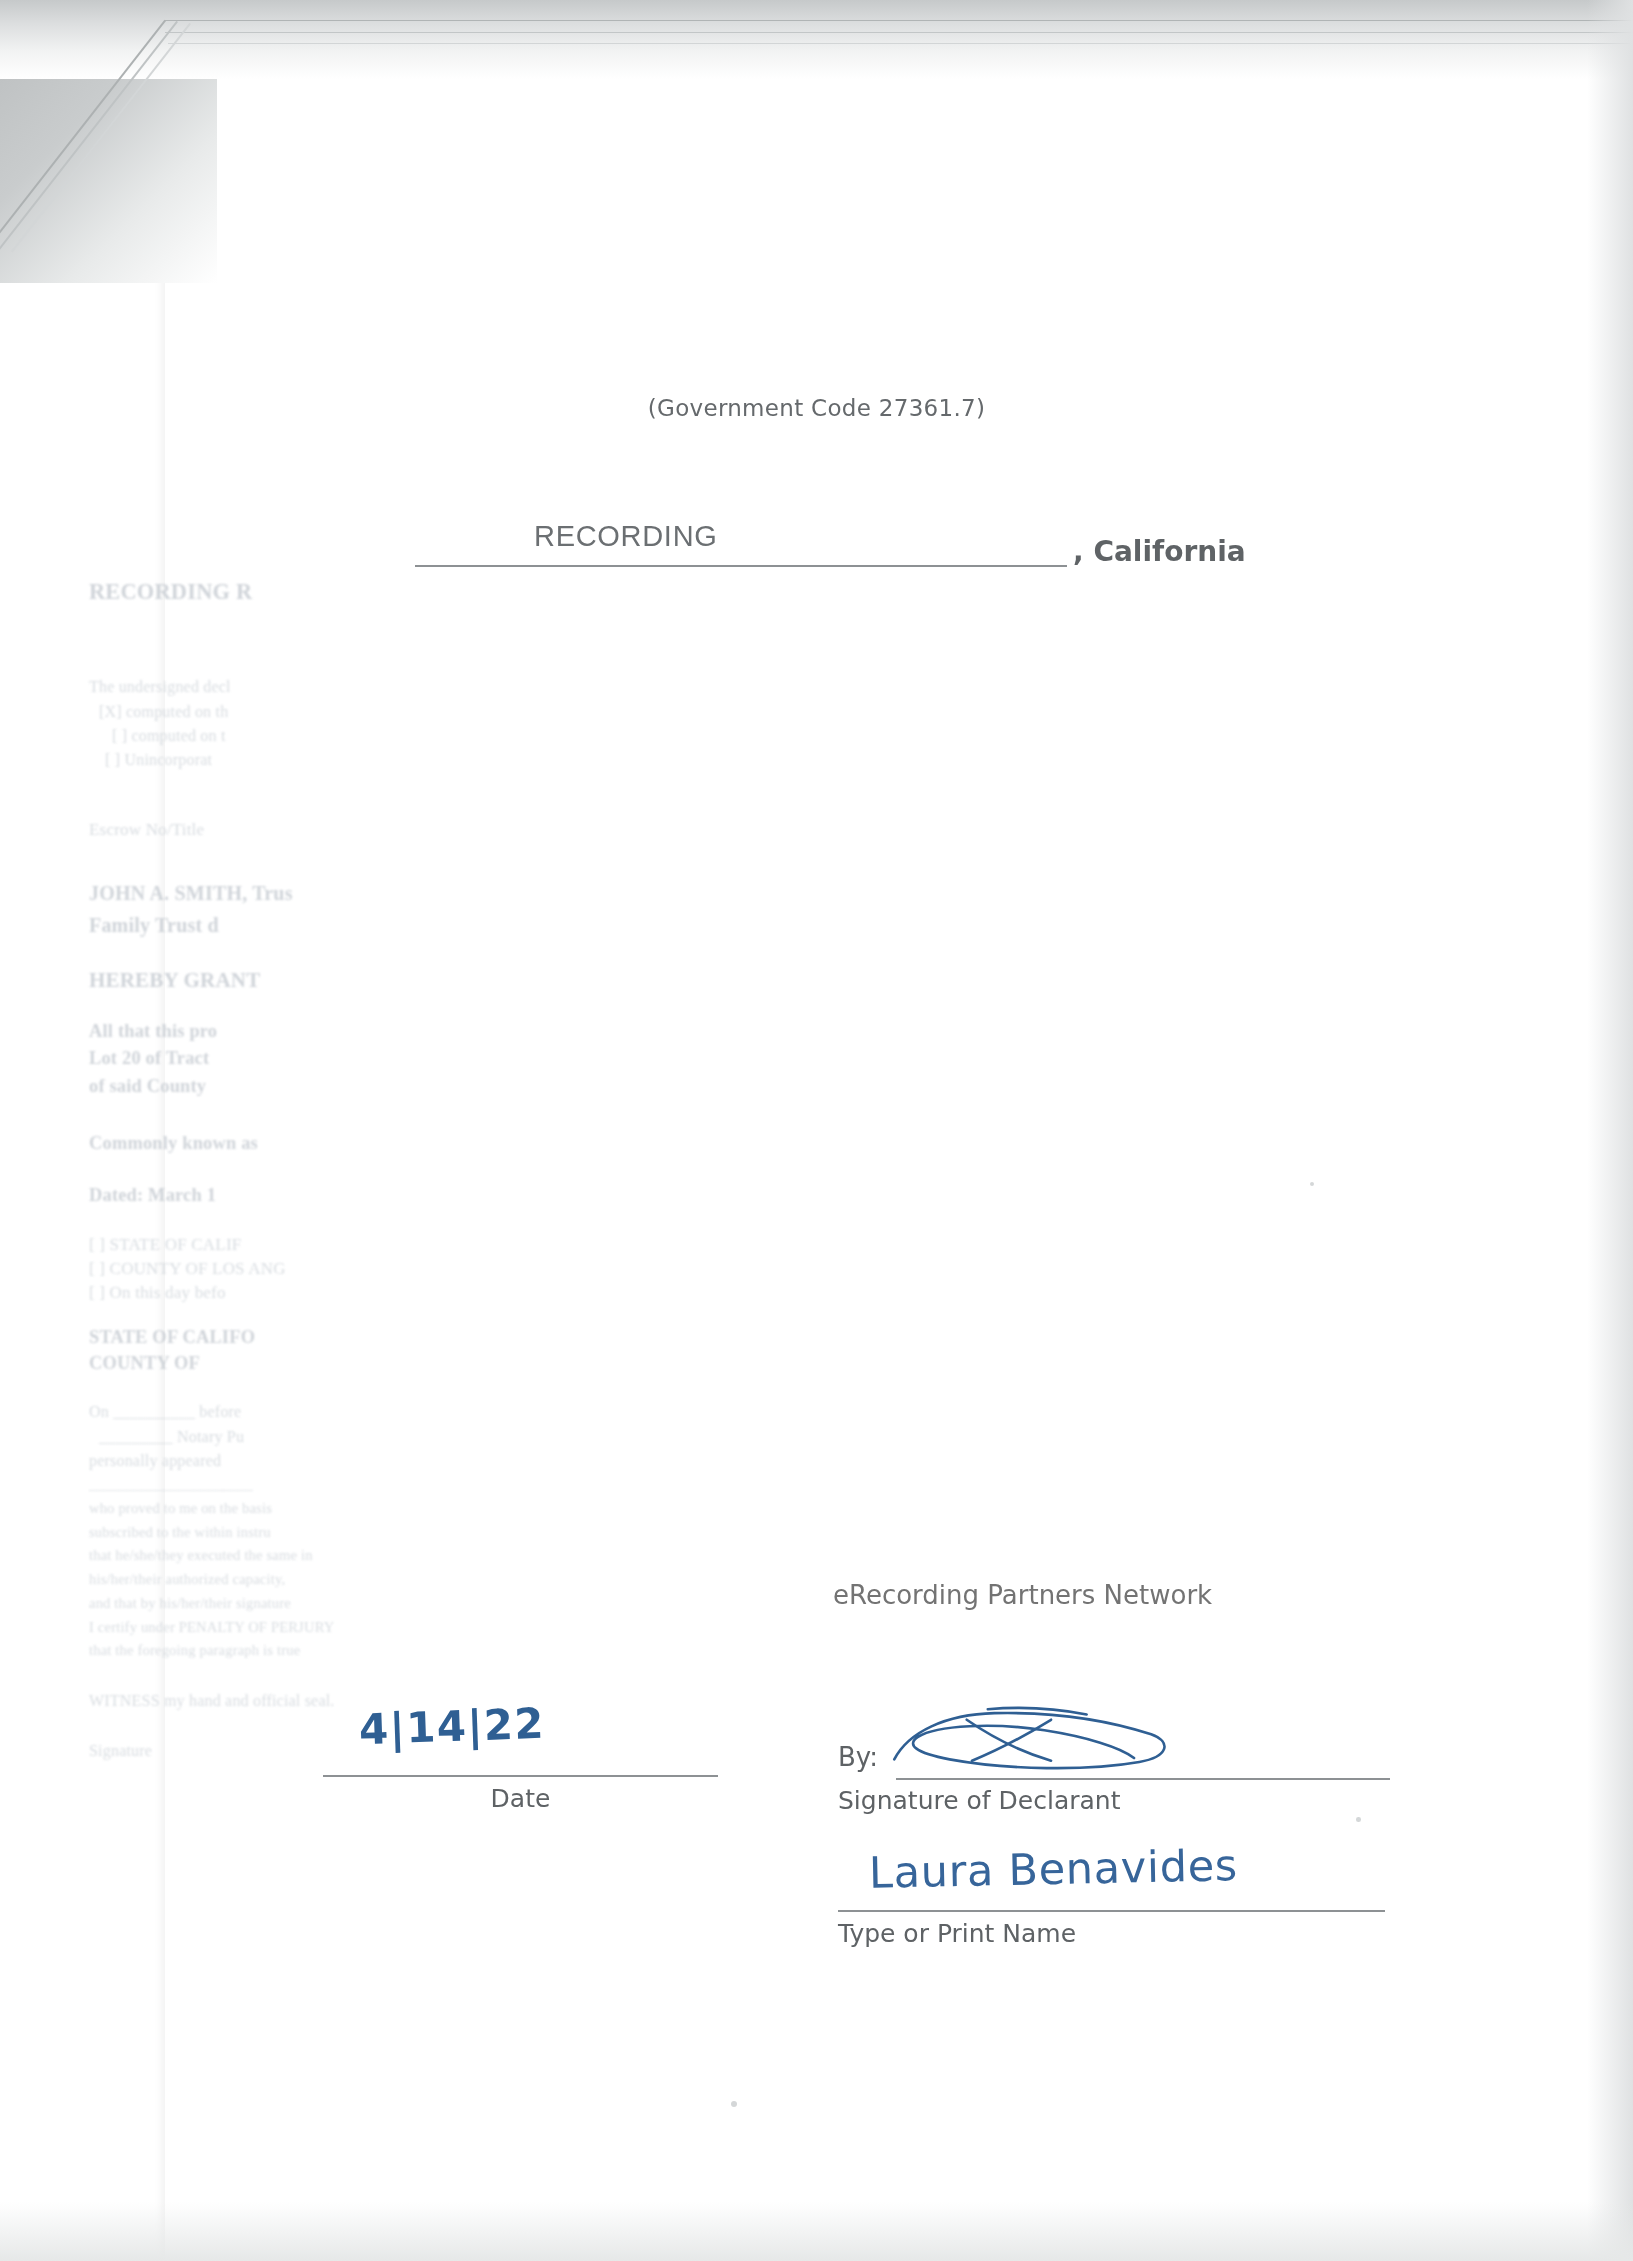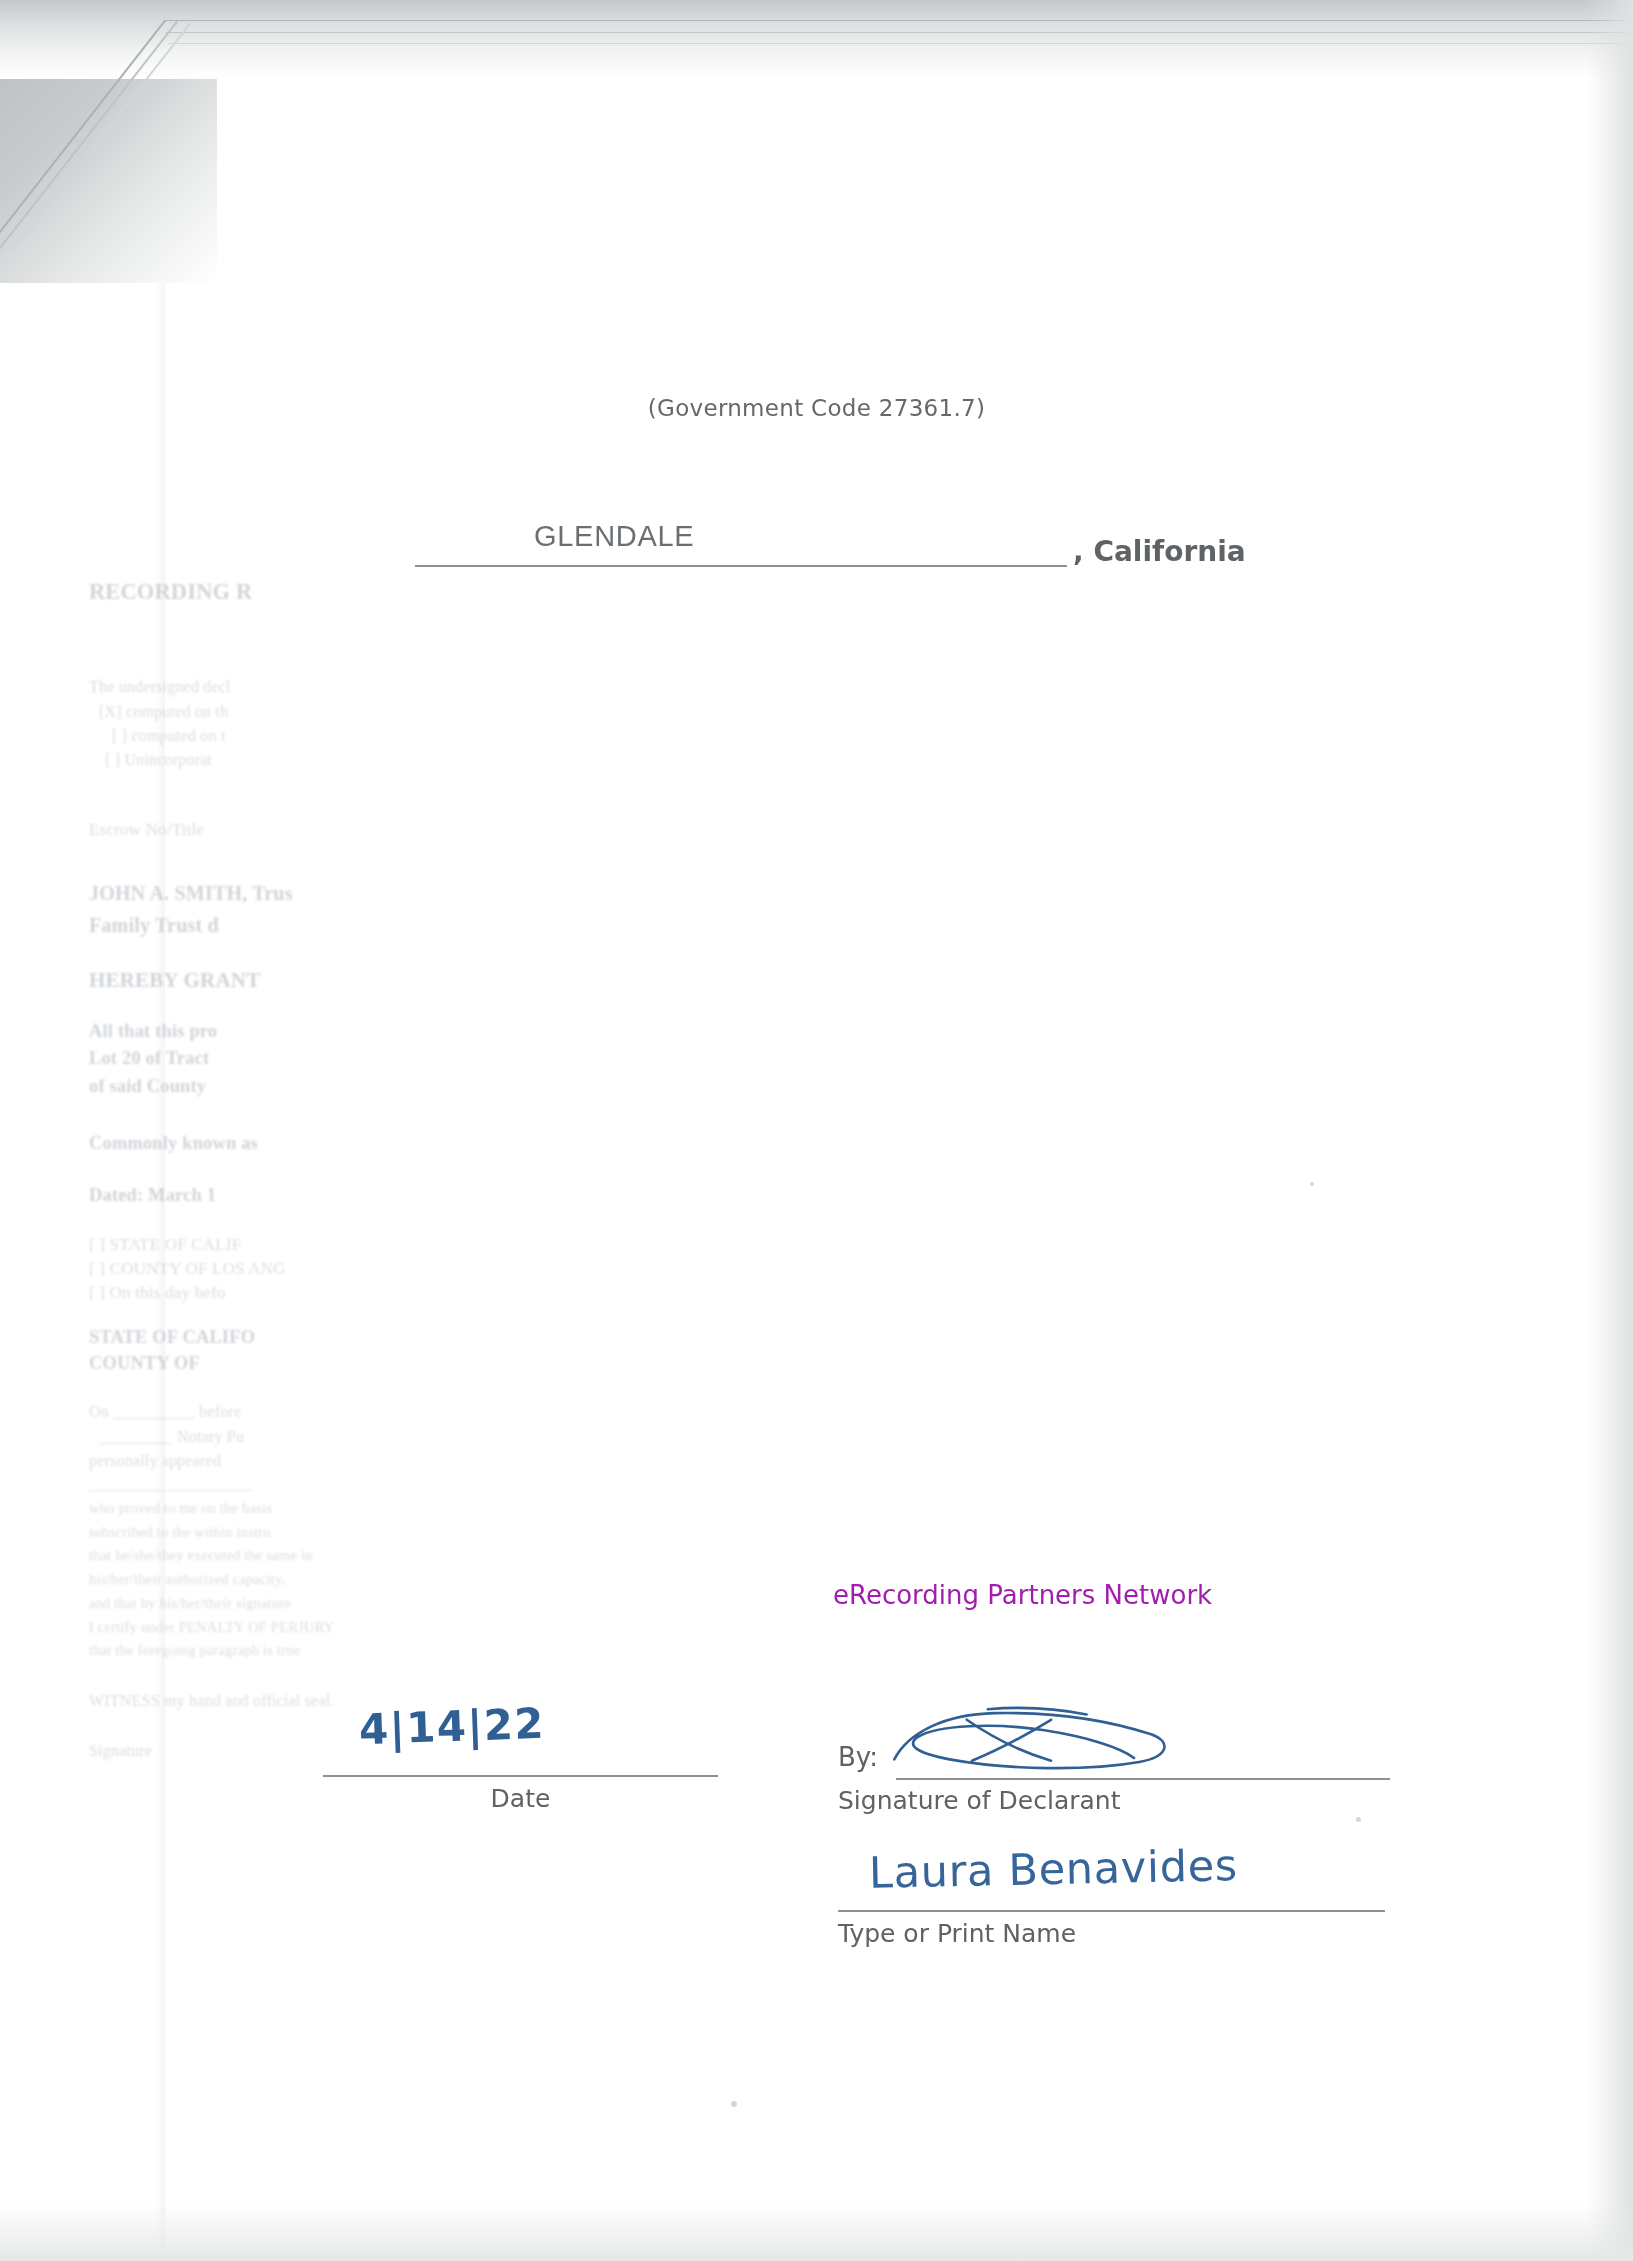--- a/index.html
+++ b/index.html
@@ -149,21 +149,21 @@
     line-height: 1.48;
     color: #595d60;
   }
 
   .company {
     position: absolute;
     top: 1580px;
     left: 833px;
     font-family: "DejaVu Sans", sans-serif;
     font-size: 26px;
-    color: #a21caf;
+    color: #737373;
   }
 
   
   .date-hand {
     position: absolute;
     top: 1702px;
     left: 359px;
     font-family: "DejaVu Sans", sans-serif;
     font-size: 42px;
     font-weight: bold;
@@ -279,21 +279,21 @@
     <div class="bleed thin" style="top:1595px; left:89px; font-size:14.5px;">and that by his/her/their signature</div>
     <div class="bleed thin" style="top:1619px; left:89px; font-size:14.5px;">I certify under PENALTY OF PERJURY</div>
     <div class="bleed thin" style="top:1642px; left:89px; font-size:14.5px;">that the foregoing paragraph is true</div>
     <div class="bleed thin" style="top:1692px; left:89px; font-size:16px;">WITNESS my hand and official seal.</div>
     <div class="bleed thin" style="top:1742px; left:89px; font-size:16px;">Signature</div>
   </div>
 
   <div class="doc-subtitle">(Government Code 27361.7)</div>
 
   <div class="exec-row">
-    <div class="exec-city">GLENDALE</div>
+    <div class="exec-city">RECORDING</div>
     <div class="rule exec-rule"></div>
     <div class="exec-state">, California</div>
   </div>
 
 
   <div class="company">eRecording Partners Network</div>
 
   <div class="date-hand">4|14|22</div>
   <div class="rule date-rule"></div>
   <div class="date-caption">Date</div>

